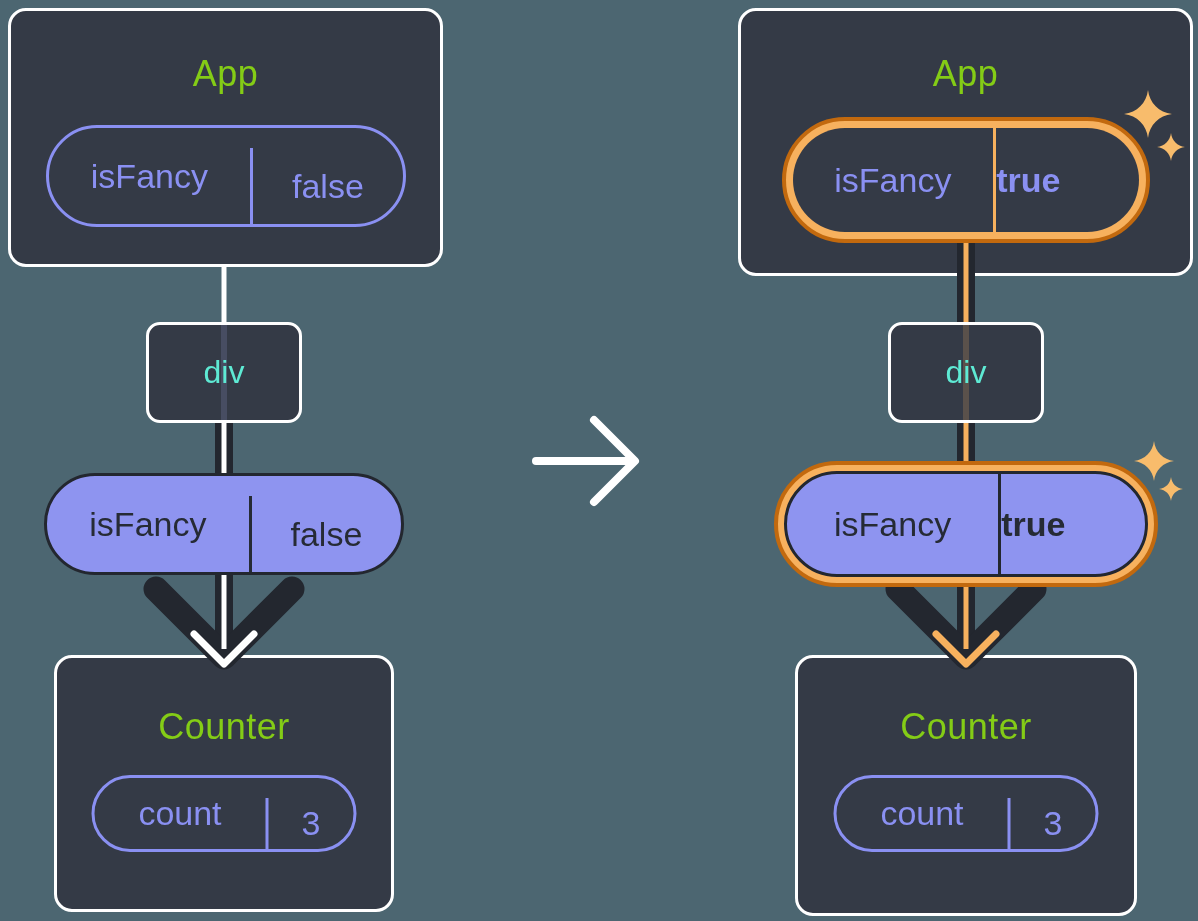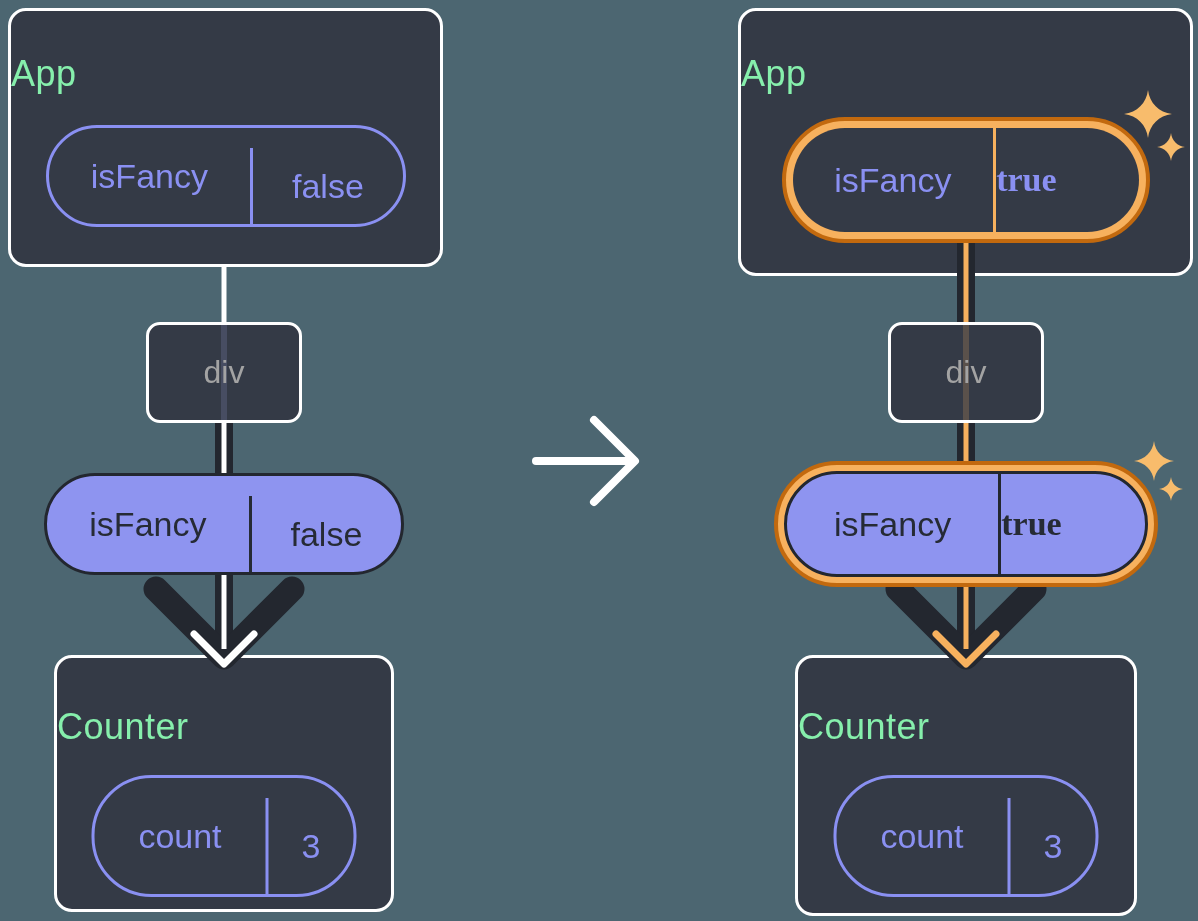--- a/index.html
+++ b/index.html
@@ -6,36 +6,36 @@
   .stage{
     position:relative;width:1198px;height:921px;background:#4C6671;
     font-family:"Liberation Sans",sans-serif;overflow:hidden;
   }
   
   .card{
     position:absolute;background:#343A46;border:3px solid #FFFFFF;
     border-radius:18px;box-sizing:border-box;
   }
   .card-title{
-    position:absolute;left:0;right:0;text-align:left;color:#86efac;
+    position:absolute;left:0;right:0;text-align:center;color:#84cc16;
     font-size:36px;font-weight:500;letter-spacing:.5px;
   }
   .app-card-left{left:8px;top:8px;width:435px;height:259px;}
   .app-card-right{left:738px;top:8px;width:455px;height:268px;}
   .app-card-left .card-title,.app-card-right .card-title{top:42px;}
   .counter-card-left{left:54px;top:655px;width:340px;height:257px;}
   .counter-card-right{left:795px;top:655px;width:342px;height:261px;}
   .counter-card-left .card-title,.counter-card-right .card-title{top:48px;}
 
   
   .div-node{
     position:absolute;z-index:3;width:156px;height:101px;
     background:#343A46;border:3px solid #FFFFFF;border-radius:14px;
     box-sizing:border-box;display:flex;align-items:center;justify-content:center;
-    color:#a3a3a3;font-size:32px;font-weight:500;
+    color:#5eead4;font-size:32px;font-weight:500;
   }
   .div-node-left{left:146px;top:322px;}
   .div-node-right{left:888px;top:322px;}
   .div-stripe{position:absolute;top:0;bottom:0;left:50%;width:6px;margin-left:-3px;}
   .div-stripe-left{background:rgba(158,166,226,0.18);}
   .div-stripe-right{background:rgba(247,177,94,0.20);}
   .div-node .lbl{position:relative;}
 
   
   .pill{
@@ -43,24 +43,24 @@
     border-radius:60px;box-sizing:border-box;font-size:34px;
   }
   .pill .cell{display:flex;align-items:center;justify-content:center;}
   .pill .cell.name{flex:0 0 57%;}
   .pill .cell.value{flex:1;}
   .pill .cell + .cell{border-left:3px solid currentColor;margin-top:20px;}
   .pill-outline{border:3px solid #8A90F2;color:#8A90F2;background:transparent;}
   .pill-filled{background:#8E94F0;border:3px solid #23272F;color:#262B35;}
   .centered{left:50%;transform:translateX(-50%);}
   .app-pill{top:114px;width:360px;height:102px;}
-  .counter-pill{top:117px;width:265px;height:122px;}
+  .counter-pill{top:117px;width:265px;height:77px;}
   .counter-pill .cell.name{flex:0 0 66%;}
   .prop-pill-left{left:44px;top:473px;width:360px;height:102px;}
-  .bold{font-weight:700;font-family:Liberation Serif, serif;}
+  .bold{font-weight:700;}
 
   
   .hl-wrap{
     position:absolute;z-index:4;background:#F7B15E;border:4px solid #C2690E;
     border-radius:70px;box-sizing:border-box;
   }
   .hl-app{top:106px;width:368px;height:126px;}
   .hl-prop{left:774px;top:461px;width:384px;height:126px;}
   .hl-inner{
     position:absolute;border-radius:56px;box-sizing:border-box;

